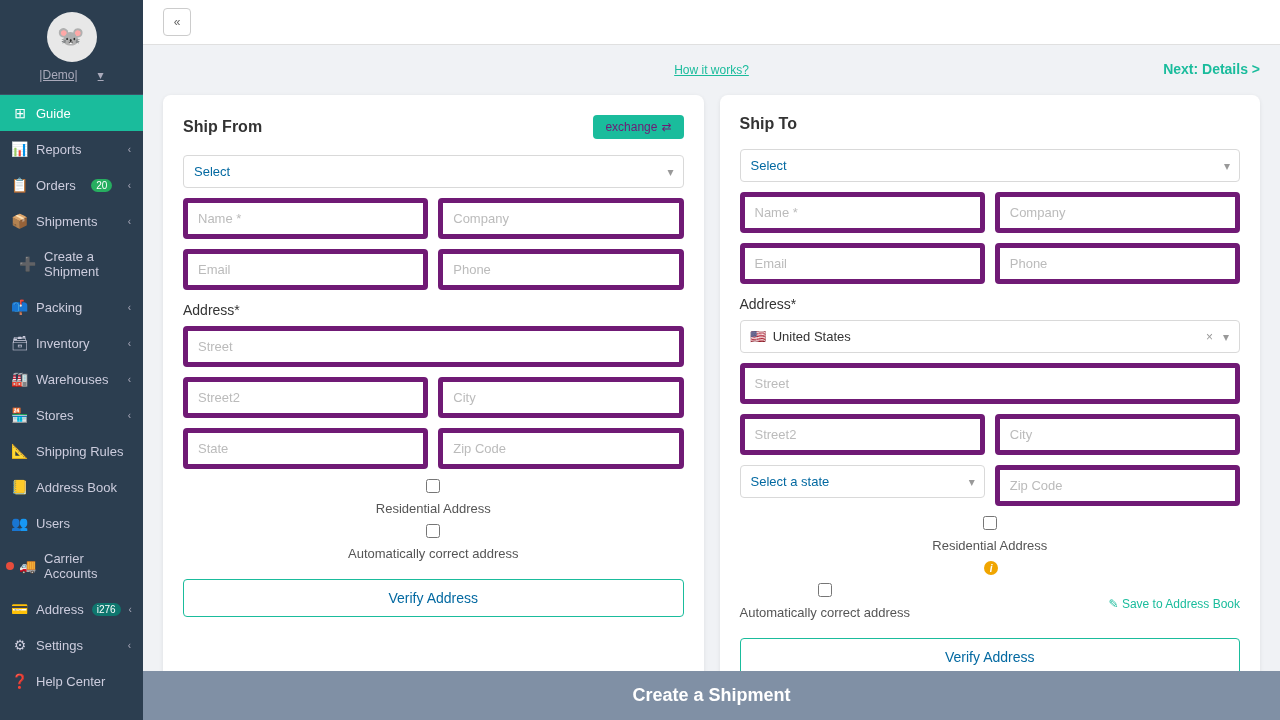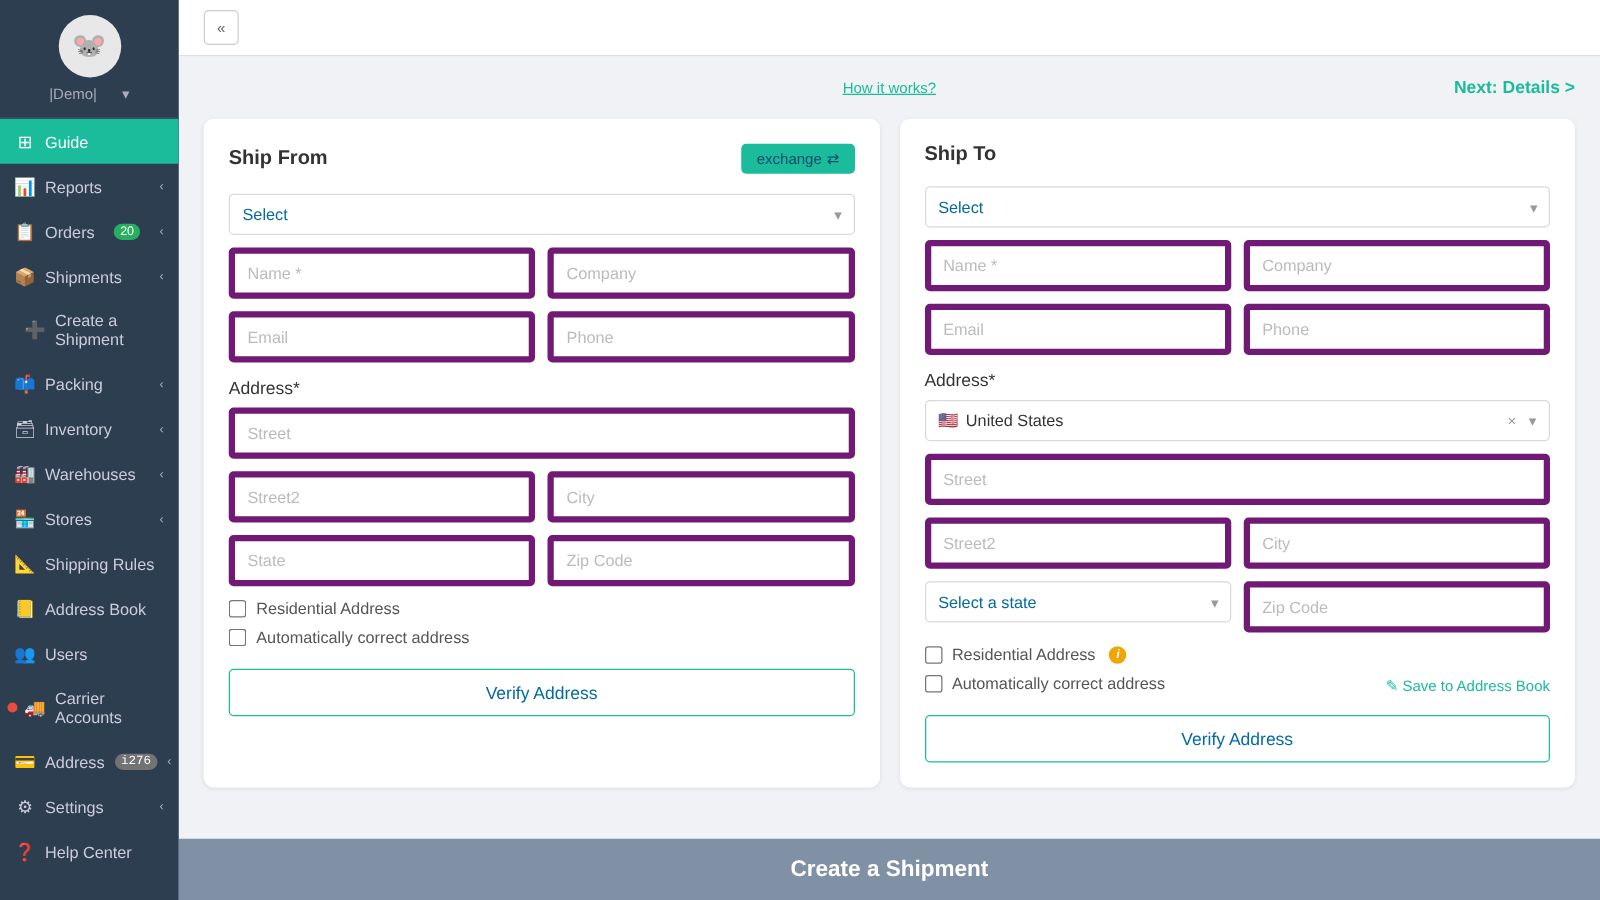--- a/index.html
+++ b/index.html
@@ -4,27 +4,27 @@
   <style>
     * { box-sizing: border-box; margin: 0; padding: 0; }
     body { font-family: -apple-system, BlinkMacSystemFont, 'Segoe UI', sans-serif; background: #f0f2f5; display: flex; flex-direction: column; height: 720px; overflow: hidden; }
     
     .app-wrapper { display: flex; flex: 1; height: 720px; }
     
     
     .sidebar { width: 143px; background: #2c3e50; display: flex; flex-direction: column; height: 100%; flex-shrink: 0; }
     .sidebar-header { padding: 12px; display: flex; align-items: center; justify-content: center; flex-direction: column; border-bottom: 1px solid #3d5166; }
     .avatar { width: 50px; height: 50px; border-radius: 50%; background: #e8e8e8; display: flex; align-items: center; justify-content: center; font-size: 22px; margin-bottom: 6px; overflow: hidden; }
-    .demo-label { color: #aab; font-size: 12px; display: flex; align-items: flex-start; gap: 20px; }
+    .demo-label { color: #aab; font-size: 12px; display: flex; align-items: flex-start; gap: 20px; text-decoration: underline; }
     .sidebar-nav { flex: 1; overflow-y: auto; }
     .nav-item { display: flex; align-items: center; gap: 8px; padding: 10px 12px; color: #ccd; font-size: 13px; cursor: pointer; position: relative; }
     .nav-item.active { background: #1abc9c; color: #fff; }
     .nav-item .nav-icon { width: 16px; height: 16px; display: flex; align-items: center; justify-content: center; font-size: 14px; flex-shrink: 0; }
     .nav-badge { background: #27ae60; color: #fff; font-size: 10px; padding: 1px 5px; border-radius: 10px; margin-left: auto; }
-    .nav-badge.orange { background: #737373; font-family: Liberation Mono, monospace; }
+    .nav-badge.orange { background: #0f766e; }
     .nav-chevron { margin-left: auto; font-size: 10px; color: #aab; }
     .nav-item.sub { padding-left: 20px; }
     .dot-indicator { width: 8px; height: 8px; background: #e74c3c; border-radius: 50%; position: absolute; left: 6px; top: 50%; transform: translateY(-50%); }
 
     
     .main { flex: 1; display: flex; flex-direction: column; overflow: hidden; }
     
     
     .topbar { background: #fff; border-bottom: 1px solid #e0e0e0; padding: 8px 20px; display: flex; align-items: center; justify-content: space-between; }
     .back-btn { width: 28px; height: 28px; border: 1px solid #ccc; border-radius: 4px; display: flex; align-items: center; justify-content: center; cursor: pointer; color: #666; font-size: 12px; }
@@ -34,41 +34,41 @@
     .page-title { font-size: 20px; font-weight: 600; color: #333; }
     .page-subtitle { font-size: 12px; color: #1abc9c; text-decoration: underline; cursor: pointer; margin-top: 2px; }
     .next-btn { position: absolute; right: 20px; top: 16px; color: #1abc9c; font-size: 14px; font-weight: 600; cursor: pointer; }
     
     
     .form-area { flex: 1; overflow-y: auto; padding: 10px 20px; }
     .form-grid { display: grid; grid-template-columns: 1fr 1fr; gap: 16px; }
     .form-panel { background: #fff; border-radius: 8px; padding: 20px; box-shadow: 0 1px 4px rgba(0,0,0,0.08); }
     .panel-header { display: flex; align-items: center; justify-content: space-between; margin-bottom: 16px; }
     .panel-title { font-size: 16px; font-weight: 600; color: #333; }
-    .exchange-btn { background: #1abc9c; color: #0c4a6e; border: none; border-radius: 4px; padding: 5px 12px; font-size: 12px; cursor: pointer; display: flex; align-items: center; gap: 4px; }
+    .exchange-btn { background: #1abc9c; color: #701a75; border: none; border-radius: 4px; padding: 5px 12px; font-size: 12px; cursor: pointer; display: flex; align-items: center; gap: 4px; }
     
     
     .form-row { display: flex; gap: 10px; margin-bottom: 10px; }
     .form-row.single { }
     .form-field { flex: 1; }
     .form-input { width: 100%; border: 5px solid #701a75; border-radius: 4px; padding: 8px 10px; font-size: 13px; color: #333; background: #fff; outline: none; }
     .form-input::placeholder { color: #bbb; }
     .form-select { width: 100%; border: 1px solid #d9d9d9; border-radius: 4px; padding: 8px 10px; font-size: 13px; color: #0369a1; background: #fff; outline: none; appearance: none; cursor: pointer; }
     .select-wrapper { position: relative; width: 100%; }
     .select-wrapper::after { content: '▾'; position: absolute; right: 10px; top: 50%; transform: translateY(-50%); color: #999; pointer-events: none; font-size: 12px; }
     
     .address-label { font-size: 14px; font-weight: 500; color: #333; margin: 12px 0 8px; }
     
     .country-select { border: 1px solid #d9d9d9; border-radius: 4px; padding: 8px 10px; font-size: 13px; width: 100%; background: #fff; display: flex; align-items: center; justify-content: space-between; cursor: pointer; }
     .country-select .flag { margin-right: 6px; }
     .country-selected { color: #333; display: flex; align-items: center; }
     .country-x { color: #999; margin-right: 6px; font-size: 12px; cursor: pointer; }
     .country-chevron { color: #999; font-size: 12px; }
     
-    .checkbox-row { display: flex; align-items: center; gap: 8px; margin-bottom: 8px; font-size: 13px; color: #555; }
+    .checkbox-row { display: flex; align-items: center; gap: 8px; margin-bottom: 8px; font-size: 13px; color: #555; flex-direction: column; }
     .checkbox-row input[type="checkbox"] { width: 14px; height: 14px; cursor: pointer; }
     
     .verify-btn { width: 100%; border: 1px solid #1abc9c; background: #fff; color: #0369a1; border-radius: 4px; padding: 10px; font-size: 14px; cursor: pointer; margin-top: 10px; }
     
     .save-link { text-align: right; font-size: 12px; color: #1abc9c; cursor: pointer; margin-bottom: 4px; }
     .save-link::before { content: '✎ '; }
     
     .info-icon { display: inline-flex; width: 14px; height: 14px; background: #f0a500; color: #fff; border-radius: 50%; font-size: 10px; align-items: center; justify-content: center; margin-left: 3px; font-style: italic; font-weight: bold; cursor: pointer; }
     
     

